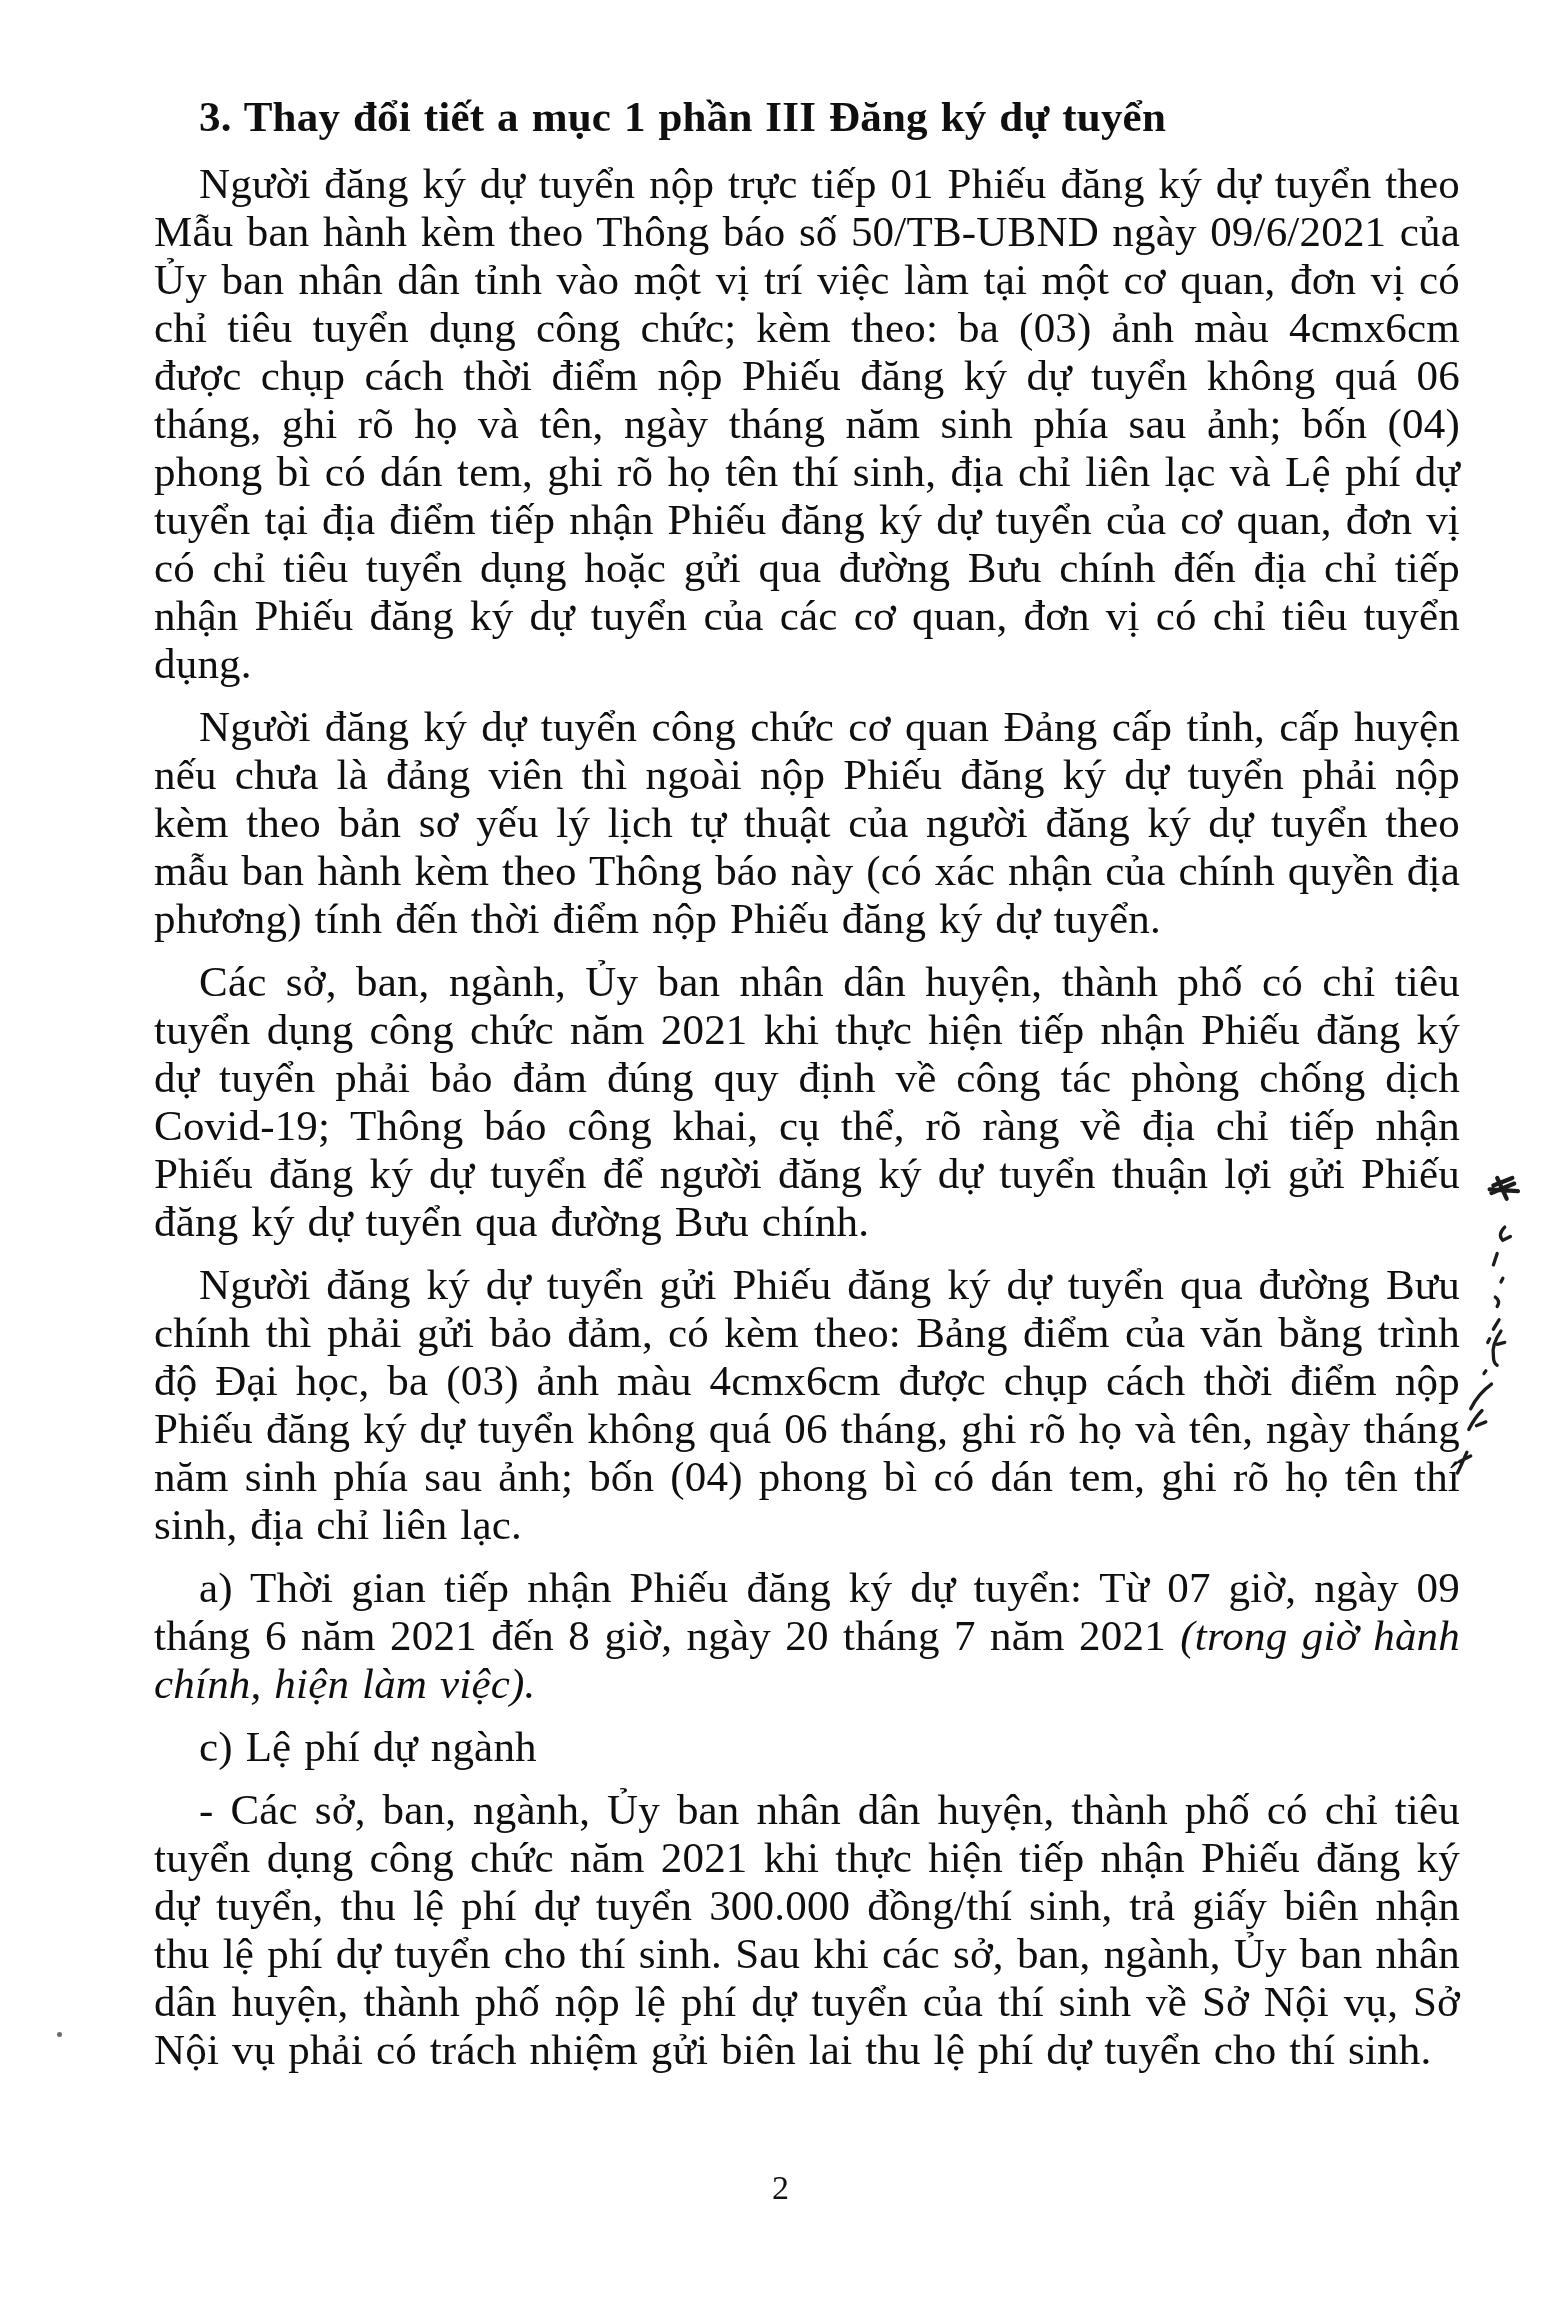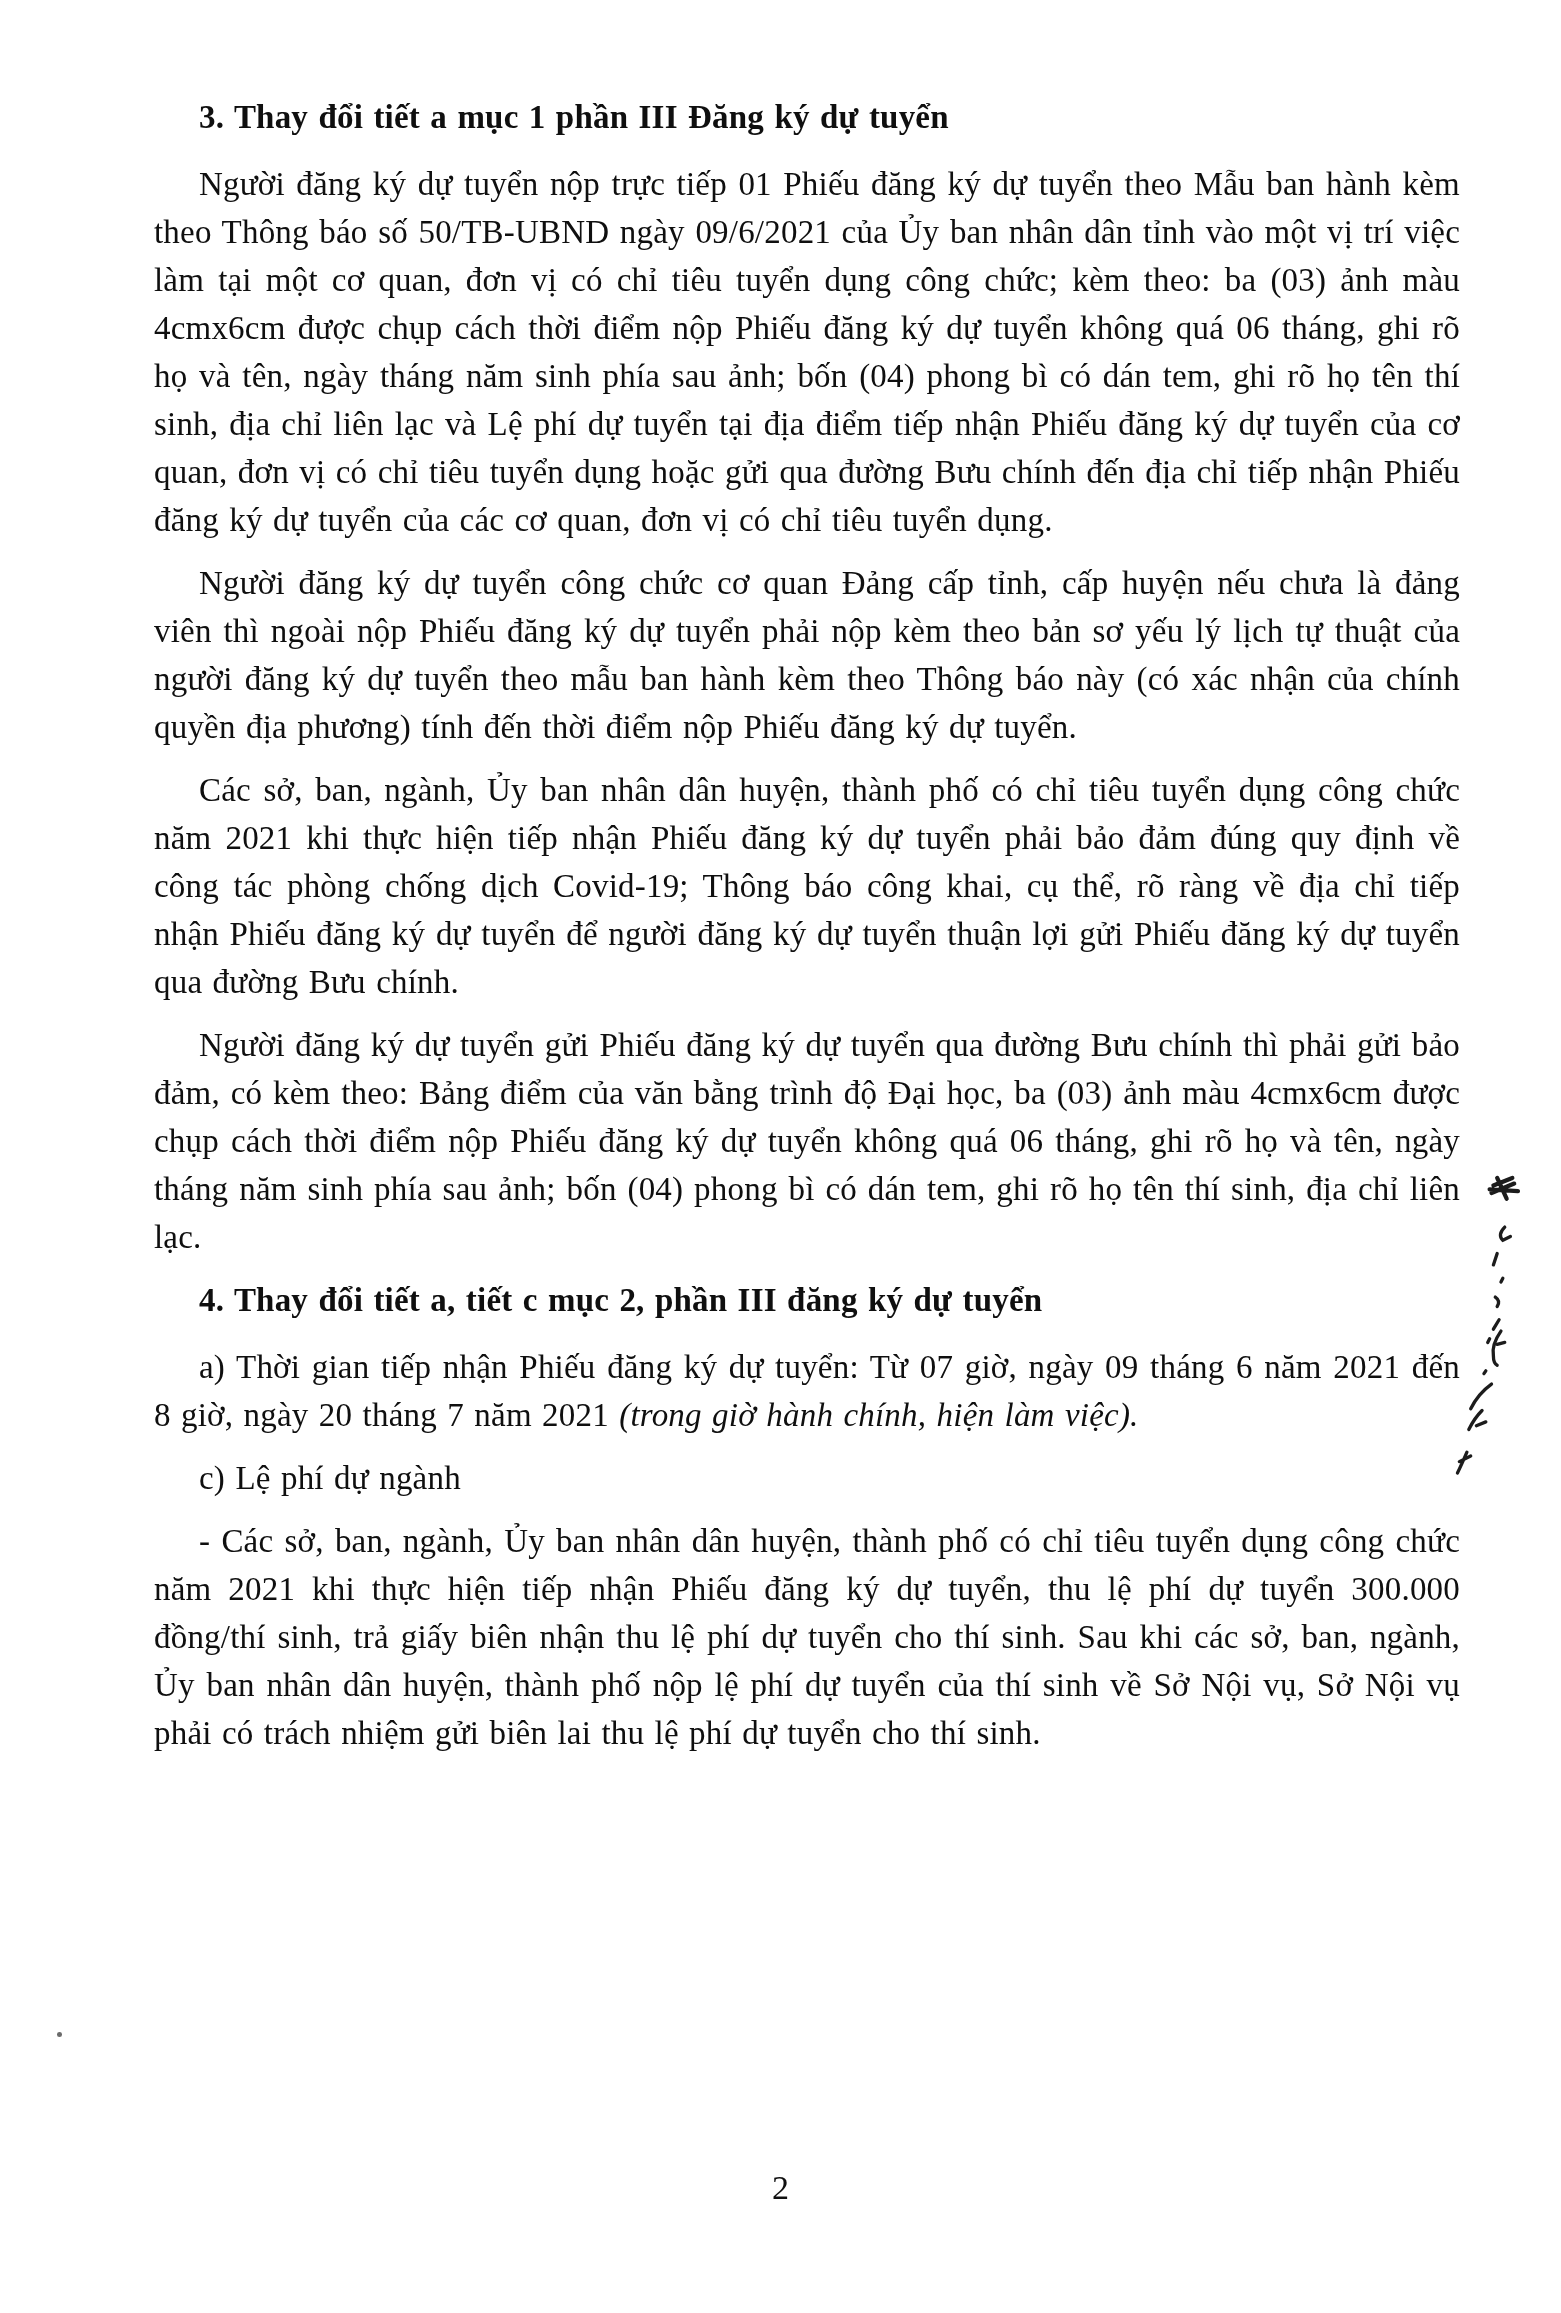--- a/index.html
+++ b/index.html
@@ -18,21 +18,21 @@
     color: #0f0f0f;
   }
   .text-block {
     position: absolute;
     left: 154px;
     top: 87px;
     width: 1306px;
   }
   .para {
     margin: 0 0 15px 0;
-    font-size: 33px;
+    font-size: 43px;
     line-height: 48px;
     text-align: justify;
     text-indent: 45px;
     word-spacing: 1.9px;
     letter-spacing: 0.2px;
   }
   .para.heading {
     font-weight: 700;
     text-align: left;
     margin-top: 5.7px;
@@ -71,21 +71,20 @@
 <body>
 
 <div class="page">
 
   <div class="text-block">
       <p class="para heading"><span class="b">3. Thay đổi tiết a mục 1 phần III Đăng ký dự tuyển</span></p>
       <p class="para body"><span>Người đăng ký dự tuyển nộp trực tiếp 01 Phiếu đăng ký dự tuyển theo Mẫu ban hành kèm theo Thông báo số 50/TB-UBND ngày 09/6/2021 của Ủy ban nhân dân tỉnh vào một vị trí việc làm tại một cơ quan, đơn vị có chỉ tiêu tuyển dụng công chức; kèm theo: ba (03) ảnh màu 4cmx6cm được chụp cách thời điểm nộp Phiếu đăng ký dự tuyển không quá 06 tháng, ghi rõ họ và tên, ngày tháng năm sinh phía sau ảnh; bốn (04) phong bì có dán tem, ghi rõ họ tên thí sinh, địa chỉ liên lạc và Lệ phí dự tuyển tại địa điểm tiếp nhận Phiếu đăng ký dự tuyển của cơ quan, đơn vị có chỉ tiêu tuyển dụng hoặc gửi qua đường Bưu chính đến địa chỉ tiếp nhận Phiếu đăng ký dự tuyển của các cơ quan, đơn vị có chỉ tiêu tuyển dụng.</span></p>
       <p class="para body"><span>Người đăng ký dự tuyển công chức cơ quan Đảng cấp tỉnh, cấp huyện nếu chưa là đảng viên thì ngoài nộp Phiếu đăng ký dự tuyển phải nộp kèm theo bản sơ yếu lý lịch tự thuật của người đăng ký dự tuyển theo mẫu ban hành kèm theo Thông báo này (có xác nhận của chính quyền địa phương) tính đến thời điểm nộp Phiếu đăng ký dự tuyển.</span></p>
       <p class="para body"><span>Các sở, ban, ngành, Ủy ban nhân dân huyện, thành phố có chỉ tiêu tuyển dụng công chức năm 2021 khi thực hiện tiếp nhận Phiếu đăng ký dự tuyển phải bảo đảm đúng quy định về công tác phòng chống dịch Covid-19; Thông báo công khai, cụ thể, rõ ràng về địa chỉ tiếp nhận Phiếu đăng ký dự tuyển để người đăng ký dự tuyển thuận lợi gửi Phiếu đăng ký dự tuyển qua đường Bưu chính.</span></p>
       <p class="para body"><span>Người đăng ký dự tuyển gửi Phiếu đăng ký dự tuyển qua đường Bưu chính thì phải gửi bảo đảm, có kèm theo: Bảng điểm của văn bằng trình độ Đại học, ba (03) ảnh màu 4cmx6cm được chụp cách thời điểm nộp Phiếu đăng ký dự tuyển không quá 06 tháng, ghi rõ họ và tên, ngày tháng năm sinh phía sau ảnh; bốn (04) phong bì có dán tem, ghi rõ họ tên thí sinh, địa chỉ liên lạc.</span></p>
-      <p class="para heading"><span class="b">4. Thay đổi tiết a, tiết c mục 2, phần III đăng ký dự tuyển</span></p>
       <p class="para body"><span>a) Thời gian tiếp nhận Phiếu đăng ký dự tuyển: Từ 07 giờ, ngày 09 tháng 6 năm 2021 đến 8 giờ, ngày 20 tháng 7 năm 2021 </span><span class="i">(trong giờ hành chính, hiện làm việc).</span></p>
       <p class="para body"><span>c) Lệ phí dự ngành</span></p>
       <p class="para body"><span>- Các sở, ban, ngành, Ủy ban nhân dân huyện, thành phố có chỉ tiêu tuyển dụng công chức năm 2021 khi thực hiện tiếp nhận Phiếu đăng ký dự tuyển, thu lệ phí dự tuyển 300.000 đồng/thí sinh, trả giấy biên nhận thu lệ phí dự tuyển cho thí sinh. Sau khi các sở, ban, ngành, Ủy ban nhân dân huyện, thành phố nộp lệ phí dự tuyển của thí sinh về Sở Nội vụ, Sở Nội vụ phải có trách nhiệm gửi biên lai thu lệ phí dự tuyển cho thí sinh.</span></p>
     </div>
 
   <div class="page-number">2</div>
 
   <svg class="margin-mark" viewBox="0 0 92 340" fill="none" stroke="#1c1c1c" stroke-width="3.5" stroke-linecap="round">
     <path d="M48 14 l20 -8 M46 22 l24 -10 M52 6 l10 22 M44 18 l30 2" stroke-width="4.5"></path>
     <path d="M60 58 q-8 8 -2 14 l8 -4"></path>

